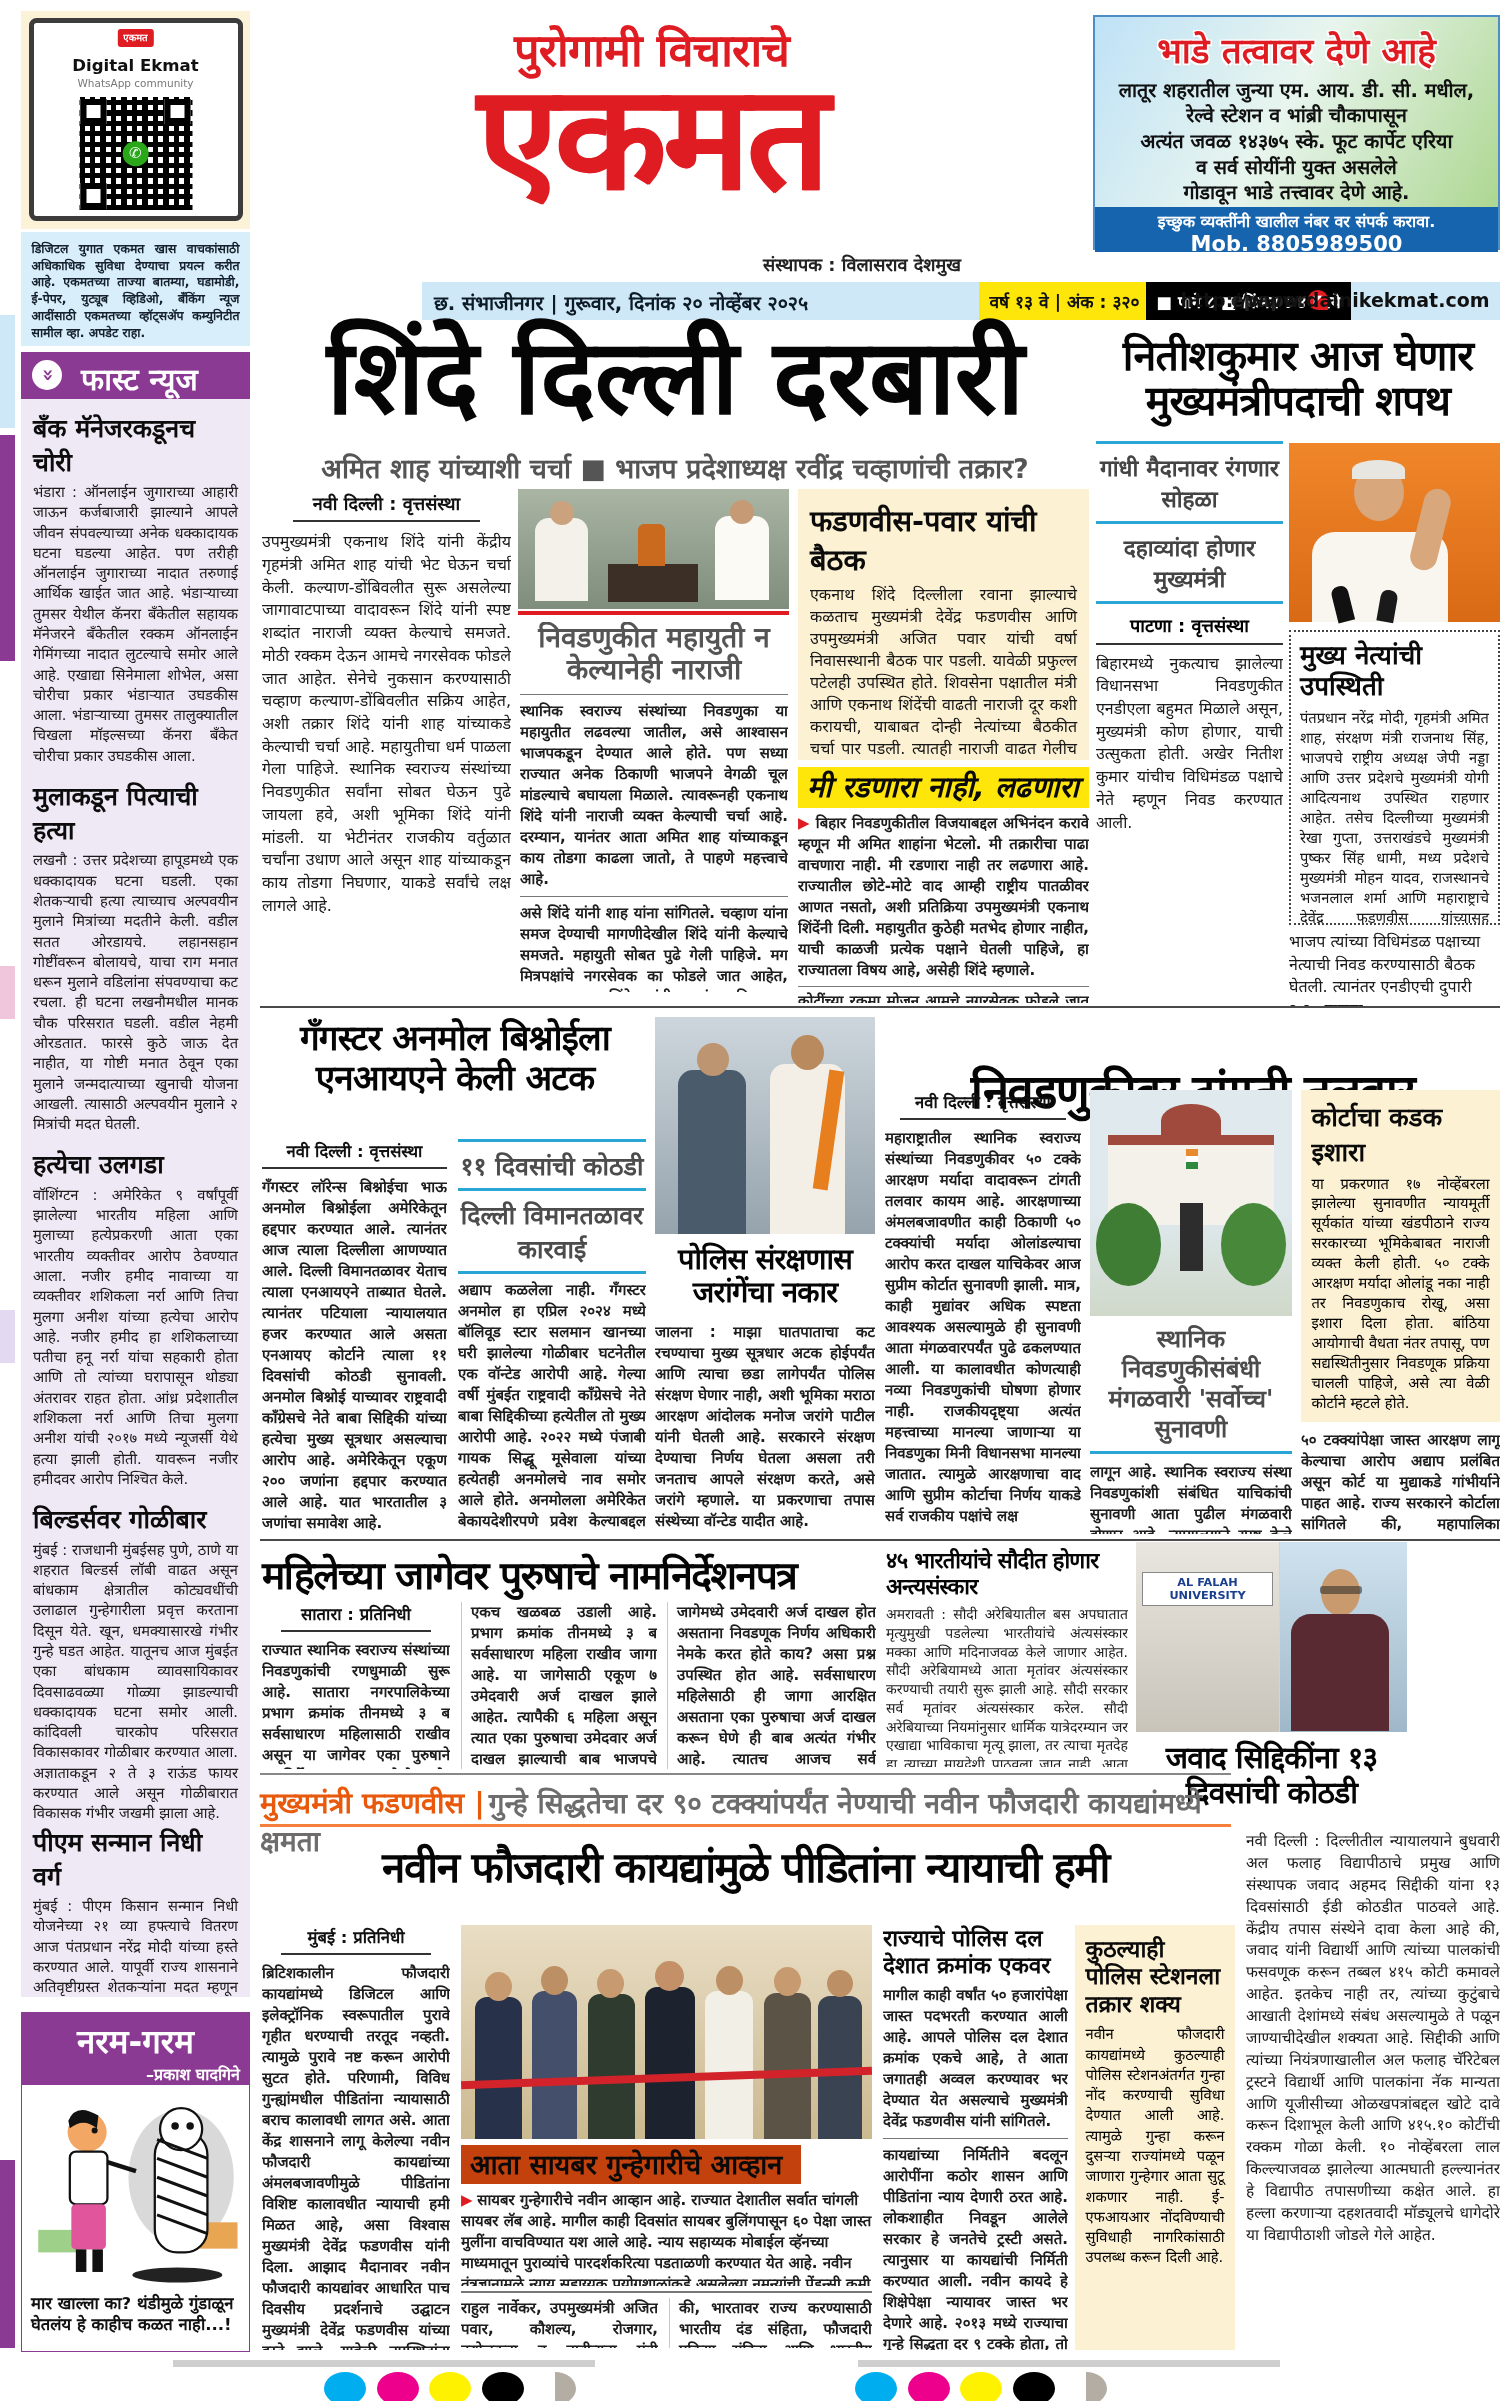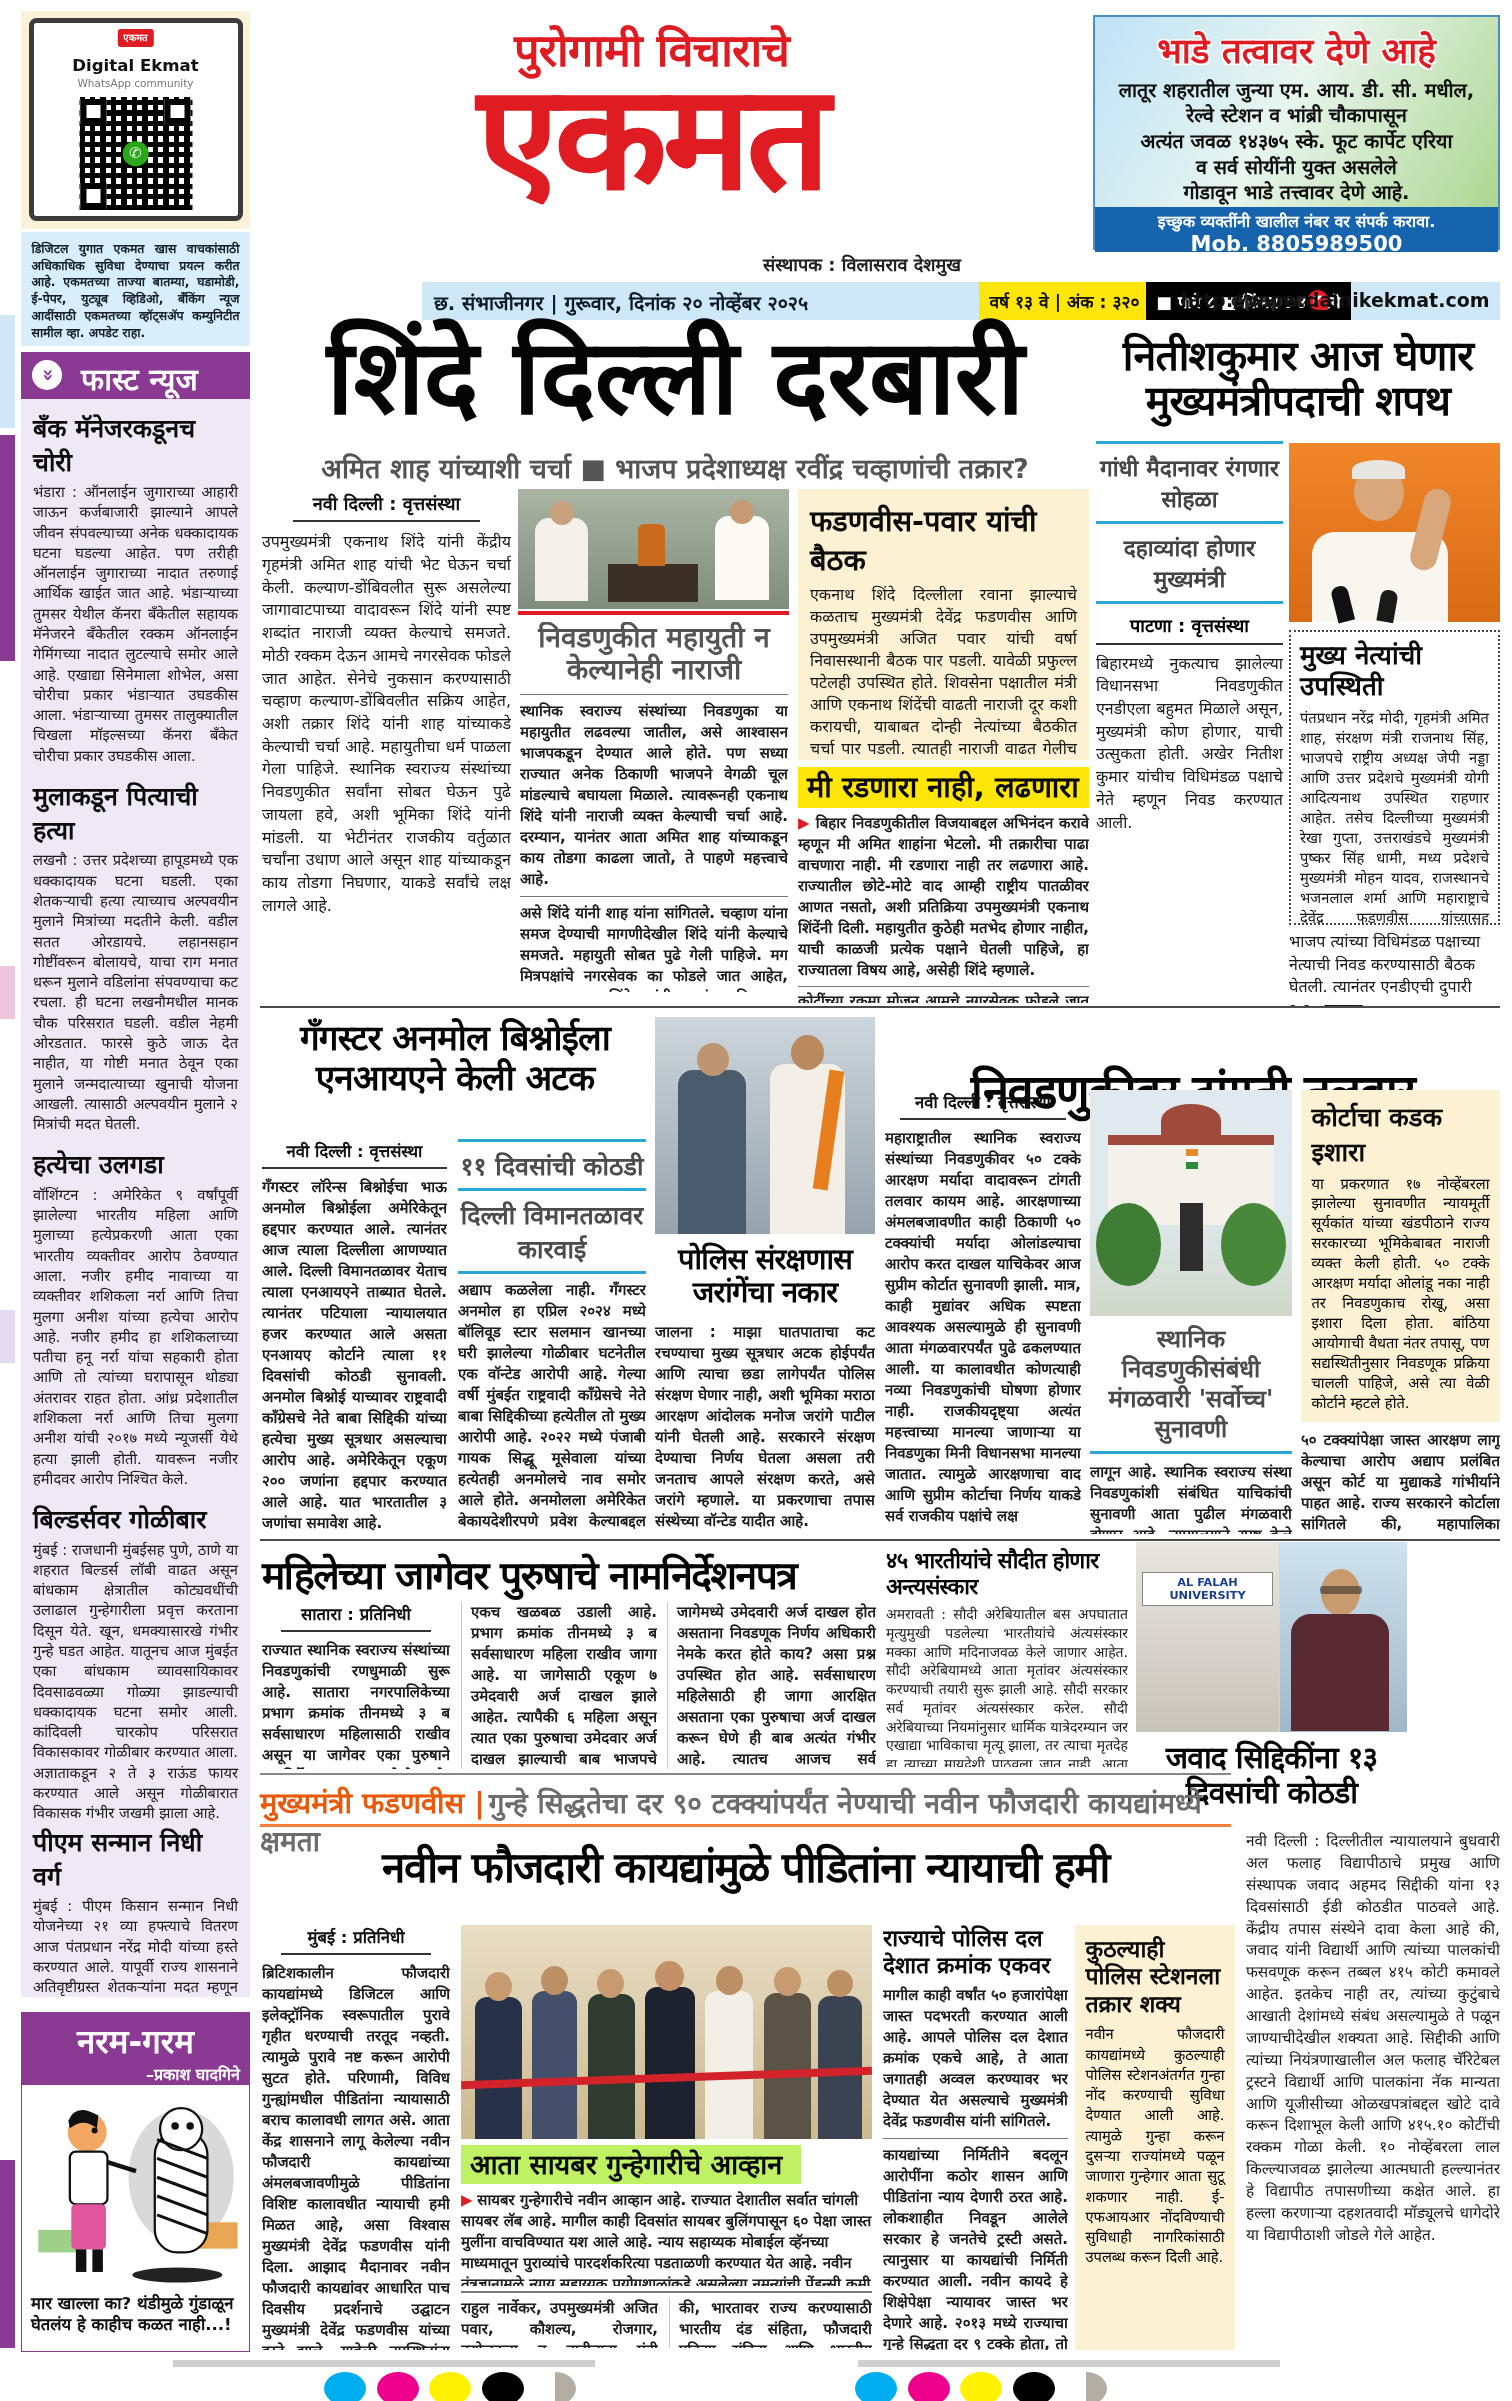--- a/index.html
+++ b/index.html
@@ -157,21 +157,21 @@
   <div class="ctr gray-deck" style="font-size:28px;line-height:1.15;margin-bottom:7.5px;">निवडणुकीत महायुती न केल्यानेही नाराजी</div>
   <div class="smbody" style="border-top:1.5px solid #777;padding-top:6px;">स्थानिक स्वराज्य संस्थांच्या निवडणुका या महायुतीत लढवल्या जातील, असे आश्वासन भाजपकडून देण्यात आले होते. पण सध्या राज्यात अनेक ठिकाणी भाजपने वेगळी चूल मांडल्याचे बघायला मिळाले. त्यावरूनही एकनाथ शिंदे यांनी नाराजी व्यक्त केल्याची चर्चा आहे. दरम्यान, यानंतर आता अमित शाह यांच्याकडून काय तोडगा काढला जातो, ते पाहणे महत्त्वाचे आहे.</div>
   <div class="smbody" style="border-top:1.5px solid #777;margin-top:6px;padding-top:6px;">असे शिंदे यांनी शाह यांना सांगितले. चव्हाण यांना समज देण्याची मागणीदेखील शिंदे यांनी केल्याचे समजते. महायुती सोबत पुढे गेली पाहिजे. मग मित्रपक्षांचे नगरसेवक का फोडले जात आहेत, असा सवाल शिंदे यांनी शहांना विचारला. भाजपच्या प्रदेशाध्यक्षांनी सर्वांना सोबत घेऊन पुढे जायला हवे. पण चव्हाण यांच्याकडून तसे होताना दिसत नाही, असेही शिंदे म्हणाले.</div>
 </div>
 
 <div class="abs cream ov" style="left:798px;top:489px;width:291px;height:271px;padding:10.5px 12px;">
   <div class="bold" style="font-size:29px;color:#0b0b0b;margin-bottom:6px;">फडणवीस-पवार यांची बैठक</div>
   <div style="font-size:16px;line-height:1.38;text-align:justify;color:#161616;">एकनाथ शिंदे दिल्लीला रवाना झाल्याचे कळताच मुख्यमंत्री देवेंद्र फडणवीस आणि उपमुख्यमंत्री अजित पवार यांची वर्षा निवासस्थानी बैठक पार पडली. यावेळी प्रफुल्ल पटेलही उपस्थित होते. शिवसेना पक्षातील मंत्री आणि एकनाथ शिंदेंची वाढती नाराजी दूर कशी करायची, याबाबत दोन्ही नेत्यांच्या बैठकीत चर्चा पार पडली. त्यातही नाराजी वाढत गेलीच तर पुढे काय करायचे याबाबतही बैठकीत चर्चा झाल्याची विश्वसनीय सूत्रांची माहिती आहे.</div>
 </div>
 <div class="abs" style="left:798px;top:767px;width:291px;height:41px;background:#ffe60a;">
-  <span class="bold" style="font-size:29px;color:#0a0a0a;padding-left:9px;line-height:41px;">मी रडणारा नाही, लढणारा</span>
+  <span class="bold" style="font-size:29px;color:#0a0a0a;padding-left:9px;line-height:41px;font-style:italic;">मी रडणारा नाही, लढणारा</span>
 </div>
 <div class="abs ov" style="left:798px;top:813px;width:291px;height:190px;">
   <div class="smbody"><span style="color:#e01c23;">▶ </span><span>बिहार निवडणुकीतील विजयाबद्दल अभिनंदन करावे म्हणून मी अमित शाहांना भेटलो. मी तक्रारीचा पाढा वाचणारा नाही. मी रडणारा नाही तर लढणारा आहे. राज्यातील छोटे-मोटे वाद आम्ही राष्ट्रीय पातळीवर आणत नसतो, अशी प्रतिक्रिया उपमुख्यमंत्री एकनाथ शिंदेंनी दिली. महायुतीत कुठेही मतभेद होणार नाहीत, याची काळजी प्रत्येक पक्षाने घेतली पाहिजे, हा राज्यातला विषय आहे, असेही शिंदे म्हणाले.</span></div>
   <div class="smbody" style="border-top:1.5px solid #777;margin-top:4.5px;padding-top:4.5px;">कोटींच्या रकमा मोजून आमचे नगरसेवक फोडले जात आहेत. हा प्रकार योग्य नाही, अशी भूमिका शिंदे यांनी शहांसमोर मांडल्याचे समजते. रविंद्र चव्हाण यांना समज देण्याची विनंतीदेखील शिंदेंकडून करण्यात आली.</div>
 
 </div>
 
 <div class="abs ctr headline" style="left:1096px;top:334px;width:404px;font-size:41px;line-height:1.1;">नितीशकुमार आज घेणार मुख्यमंत्रीपदाची शपथ</div>
 
 <div class="abs ov" style="left:1096px;top:441px;width:187px;height:563px;">
@@ -295,21 +295,21 @@
   <span class="abs" style="left:24px;top:47px;width:27px;height:29px;border-radius:50%;background:#c79a6f;"></span>
   <span class="abs" style="left:80px;top:41px;width:27px;height:29px;border-radius:50%;background:#bd8f64;"></span>
   <span class="abs" style="left:136px;top:44px;width:27px;height:29px;border-radius:50%;background:#c79a6f;"></span>
   <span class="abs" style="left:194px;top:36px;width:29px;height:30px;border-radius:50%;background:#c49068;"></span>
   <span class="abs" style="left:255px;top:41px;width:27px;height:29px;border-radius:50%;background:#bd8f64;"></span>
   <span class="abs" style="left:313px;top:42px;width:27px;height:29px;border-radius:50%;background:#c79a6f;"></span>
   <span class="abs" style="left:366px;top:45px;width:25.6px;height:27px;border-radius:50%;background:#bd8f64;"></span>
   <span class="abs" style="left:0;top:149px;width:100%;height:7.5px;background:#d2232a;transform:rotate(-2deg);"></span>
 </div>
 
-<div class="abs" style="left:461px;top:2145px;width:340px;height:39px;background:#bef264;">
+<div class="abs" style="left:461px;top:2145px;width:340px;height:39px;background:#c2410c;">
   <span class="bold" style="font-size:27px;padding-left:9px;line-height:39px;color:#0a0a0a;">आता सायबर गुन्हेगारीचे आव्हान</span>
 </div>
 <div class="abs ov" style="left:461px;top:2190px;width:411px;height:96px;">
   <span style="color:#e01c23;font-size:15px;">▶ </span>
   <span class="smbody">सायबर गुन्हेगारीचे नवीन आव्हान आहे. राज्यात देशातील सर्वात चांगली सायबर लॅब आहे. मागील काही दिवसांत सायबर बुलिंगपासून ६० पेक्षा जास्त मुलींना वाचविण्यात यश आले आहे. न्याय सहाय्यक मोबाईल व्हॅनच्या माध्यमातून पुराव्यांचे पारदर्शकरित्या पडताळणी करण्यात येत आहे. नवीन तंत्रज्ञानामुळे न्याय सहाय्यक प्रयोगशाळांकडे असलेल्या नमुन्यांची पेंडन्सी कमी होत आहे.</span>
 </div>
 <div class="abs rule" style="left:461px;top:2291px;width:411px;height:1.5px;background:#777;"></div>
 <div class="abs ov smbody" style="left:461px;top:2298px;width:197px;height:50px;">राहुल नार्वेकर, उपमुख्यमंत्री अजित पवार, कौशल्य, रोजगार, उद्योजकता व नावीन्यता मंत्री मंगलप्रभात लोढा, मुख्य सचिव राजेश कुमार, गृह विभागाचे अपर मुख्य सचिव इक्बालसिंह चहल, पोलिस महासंचालक रश्मी शुक्ला उपस्थित होते. मुख्यमंत्री देवेंद्र फडणवीस म्हणाले</div>
 <div class="abs ov smbody colsep" style="left:669px;top:2298px;width:203px;height:50px;padding-left:9px;">की, भारतावर राज्य करण्यासाठी भारतीय दंड संहिता, फौजदारी प्रक्रिया संहिता आणि भारतीय पुरावा कायदा ब्रिटिशांनी तयार केला होता. पीडितांना जलद गतीने न्याय मिळवून देण्याची व्यवस्था या कायद्यांमध्ये नव्हती. मात्र, ही व्यवस्था या नवीन</div>
 

